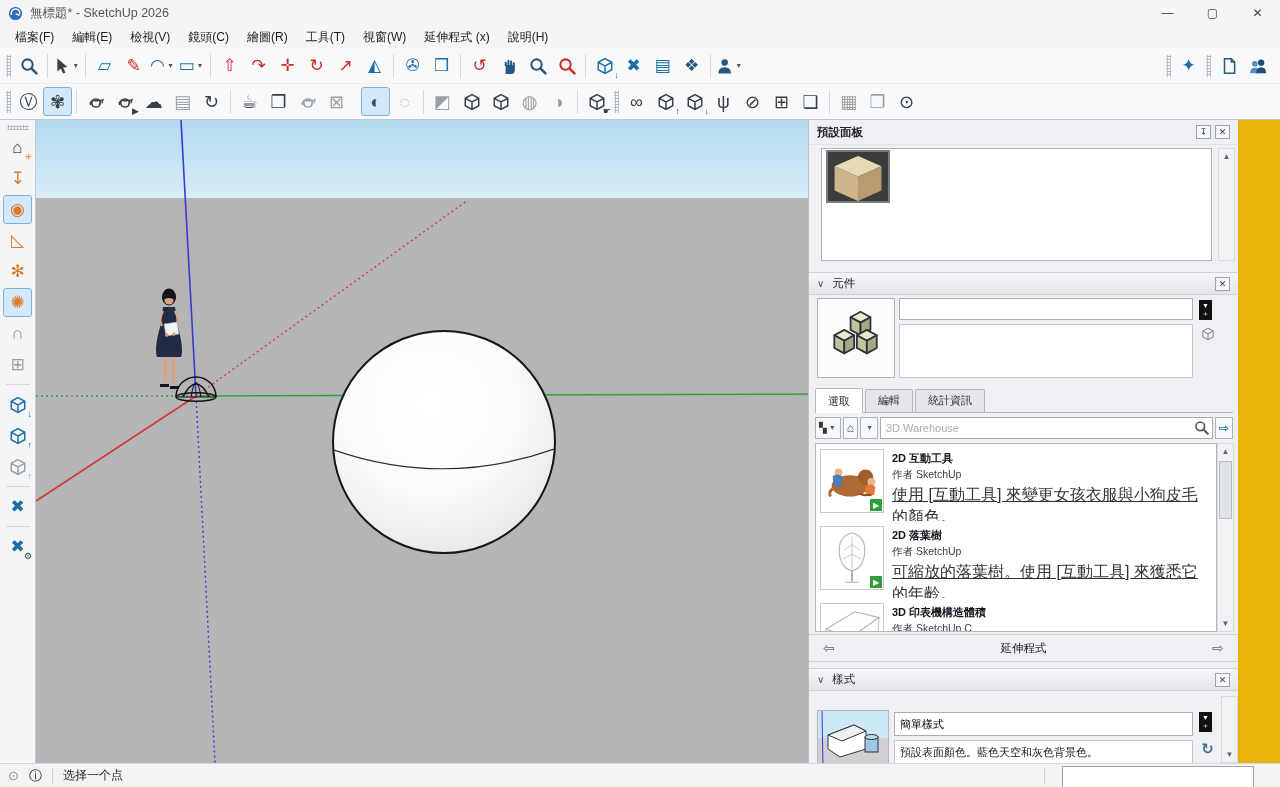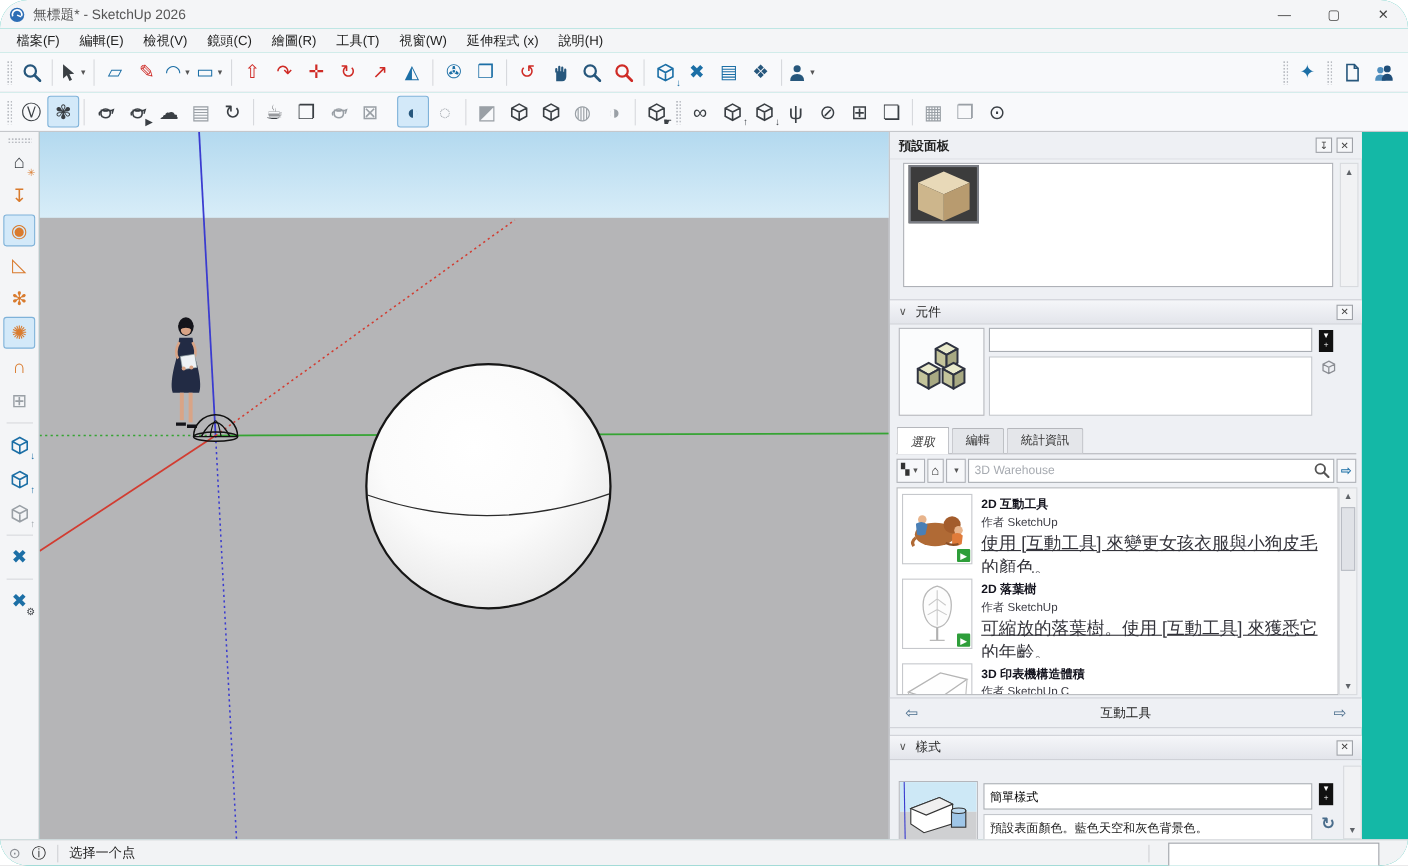--- a/index.html
+++ b/index.html
@@ -1,17 +1,17 @@
 <!DOCTYPE html>
 <html><head>
 <meta charset="utf-8">
 <style>
   * { box-sizing: border-box; margin: 0; padding: 0; }
   html,body { width:1280px; height:787px; font-family:"Liberation Sans","DejaVu Sans",sans-serif; }
-  .window { position:relative; width:1280px; height:787px; background:#14b8a6; overflow:hidden; color:#222;border-radius:25px; }
+  .window { position:relative; width:1280px; height:787px; background:#eab308; overflow:hidden; color:#222; }
 
   
   .titlebar { position:absolute; left:0; top:0; width:1280px; height:26px; background:#f4f5f7; display:flex; align-items:center; padding-left:8px; }
   .titlebar .t-title { font-size:12.5px; color:#555; margin-left:7px; }
   .win-controls { position:absolute; right:0; top:0; height:26px; display:flex; }
   .win-btn { width:45px; height:26px; display:flex; align-items:center; justify-content:center; font-size:12px; color:#444; }
 
   
   .menubar { position:absolute; left:0; top:26px; width:1280px; height:22px; background:#f4f5f7; display:flex; align-items:center; padding-left:6px; }
   .menu-item { font-size:12px; color:#1d1d1d; padding:2px 9px; }
@@ -65,21 +65,21 @@
 
   .comp-thumb { position:absolute; left:8px; top:178px; width:78px; height:80px; background:#fbfcfd; border:1px solid #b4b6bc; display:flex; align-items:center; justify-content:center; }
   .inp { border:1px solid #a9adb3; background:#fff; font-size:11px; padding:0 5px; font-family:inherit; }
   .comp-name { position:absolute; left:90px; top:178px; width:294px; height:22px; }
   .comp-desc { position:absolute; left:90px; top:204px; width:294px; height:54px; background:#fff; border:1px solid #c4c7cc; }
   .side-ic { position:absolute; left:390px; width:17px; text-align:center; }
   .toggle-pane { width:13px; height:20px; background:#111; color:#fff; font-size:7px; display:flex; flex-direction:column; align-items:center; justify-content:center; line-height:1.2; }
 
   .tabs { position:absolute; left:6px; top:270px; width:418px; height:23px; display:flex; align-items:flex-end; border-bottom:1px solid #b5b7bc; }
   .tab { font-size:11px; padding:3px 12px 4px; border:1px solid #b5b7bc; border-bottom:none; background:#e4e6ea; color:#333; margin-right:2px; border-radius:2px 2px 0 0; }
-  .tab.on { background:#fff; padding-top:5px; position:relative; top:1px;font-style:italic; }
+  .tab.on { background:#fff; padding-top:5px; position:relative; top:1px; }
 
   .srch-row { position:absolute; left:6px; top:295px; width:418px; height:25px; display:flex; align-items:center; gap:2px; }
   .sm-btn { height:22px; border:1px solid #aeb1b7; background:#f7f8fa; display:flex; align-items:center; justify-content:center; font-size:12px; color:#333; padding:0 3px; }
   .srch-wrap { flex:1; position:relative; height:22px; }
   .srch-wrap input { width:100%; height:22px; }
   .srch-wrap input::placeholder { color:#a7abb1; }
   .srch-mag { position:absolute; right:4px; top:3px; width:15px; height:15px; color:#555; }
 
   .comp-list { position:absolute; left:6px; top:323px; width:402px; height:189px; background:#fff; border:1px solid #b5b7bc; overflow:hidden; }
   .list-scroll { left:408px; top:323px; height:189px; }
@@ -643,21 +643,21 @@
         </div>
       </div>
     <div class="vscroll list-scroll">
       <div class="sc-arrow">▲</div>
       <div class="sc-thumb" style="top:17px; height:58px;"></div>
       <div class="sc-arrow" style="position:absolute; bottom:0;">▼</div>
     </div>
 
     <div class="comp-foot">
       <span class="nav-arrow">⇦</span>
-      <span class="cf-label">互動工具</span>
+      <span class="cf-label">延伸程式</span>
       <span class="nav-arrow">⇨</span>
     </div>
 
     <div class="sect-h" style="top:548px;">
       <span class="chev">∨</span>
       <span class="sh-title">樣式</span>
       <span class="mini-btn">✕</span>
     </div>
     <div class="sty-thumb">
       <svg width="70" height="58" viewBox="0 0 70 58">

